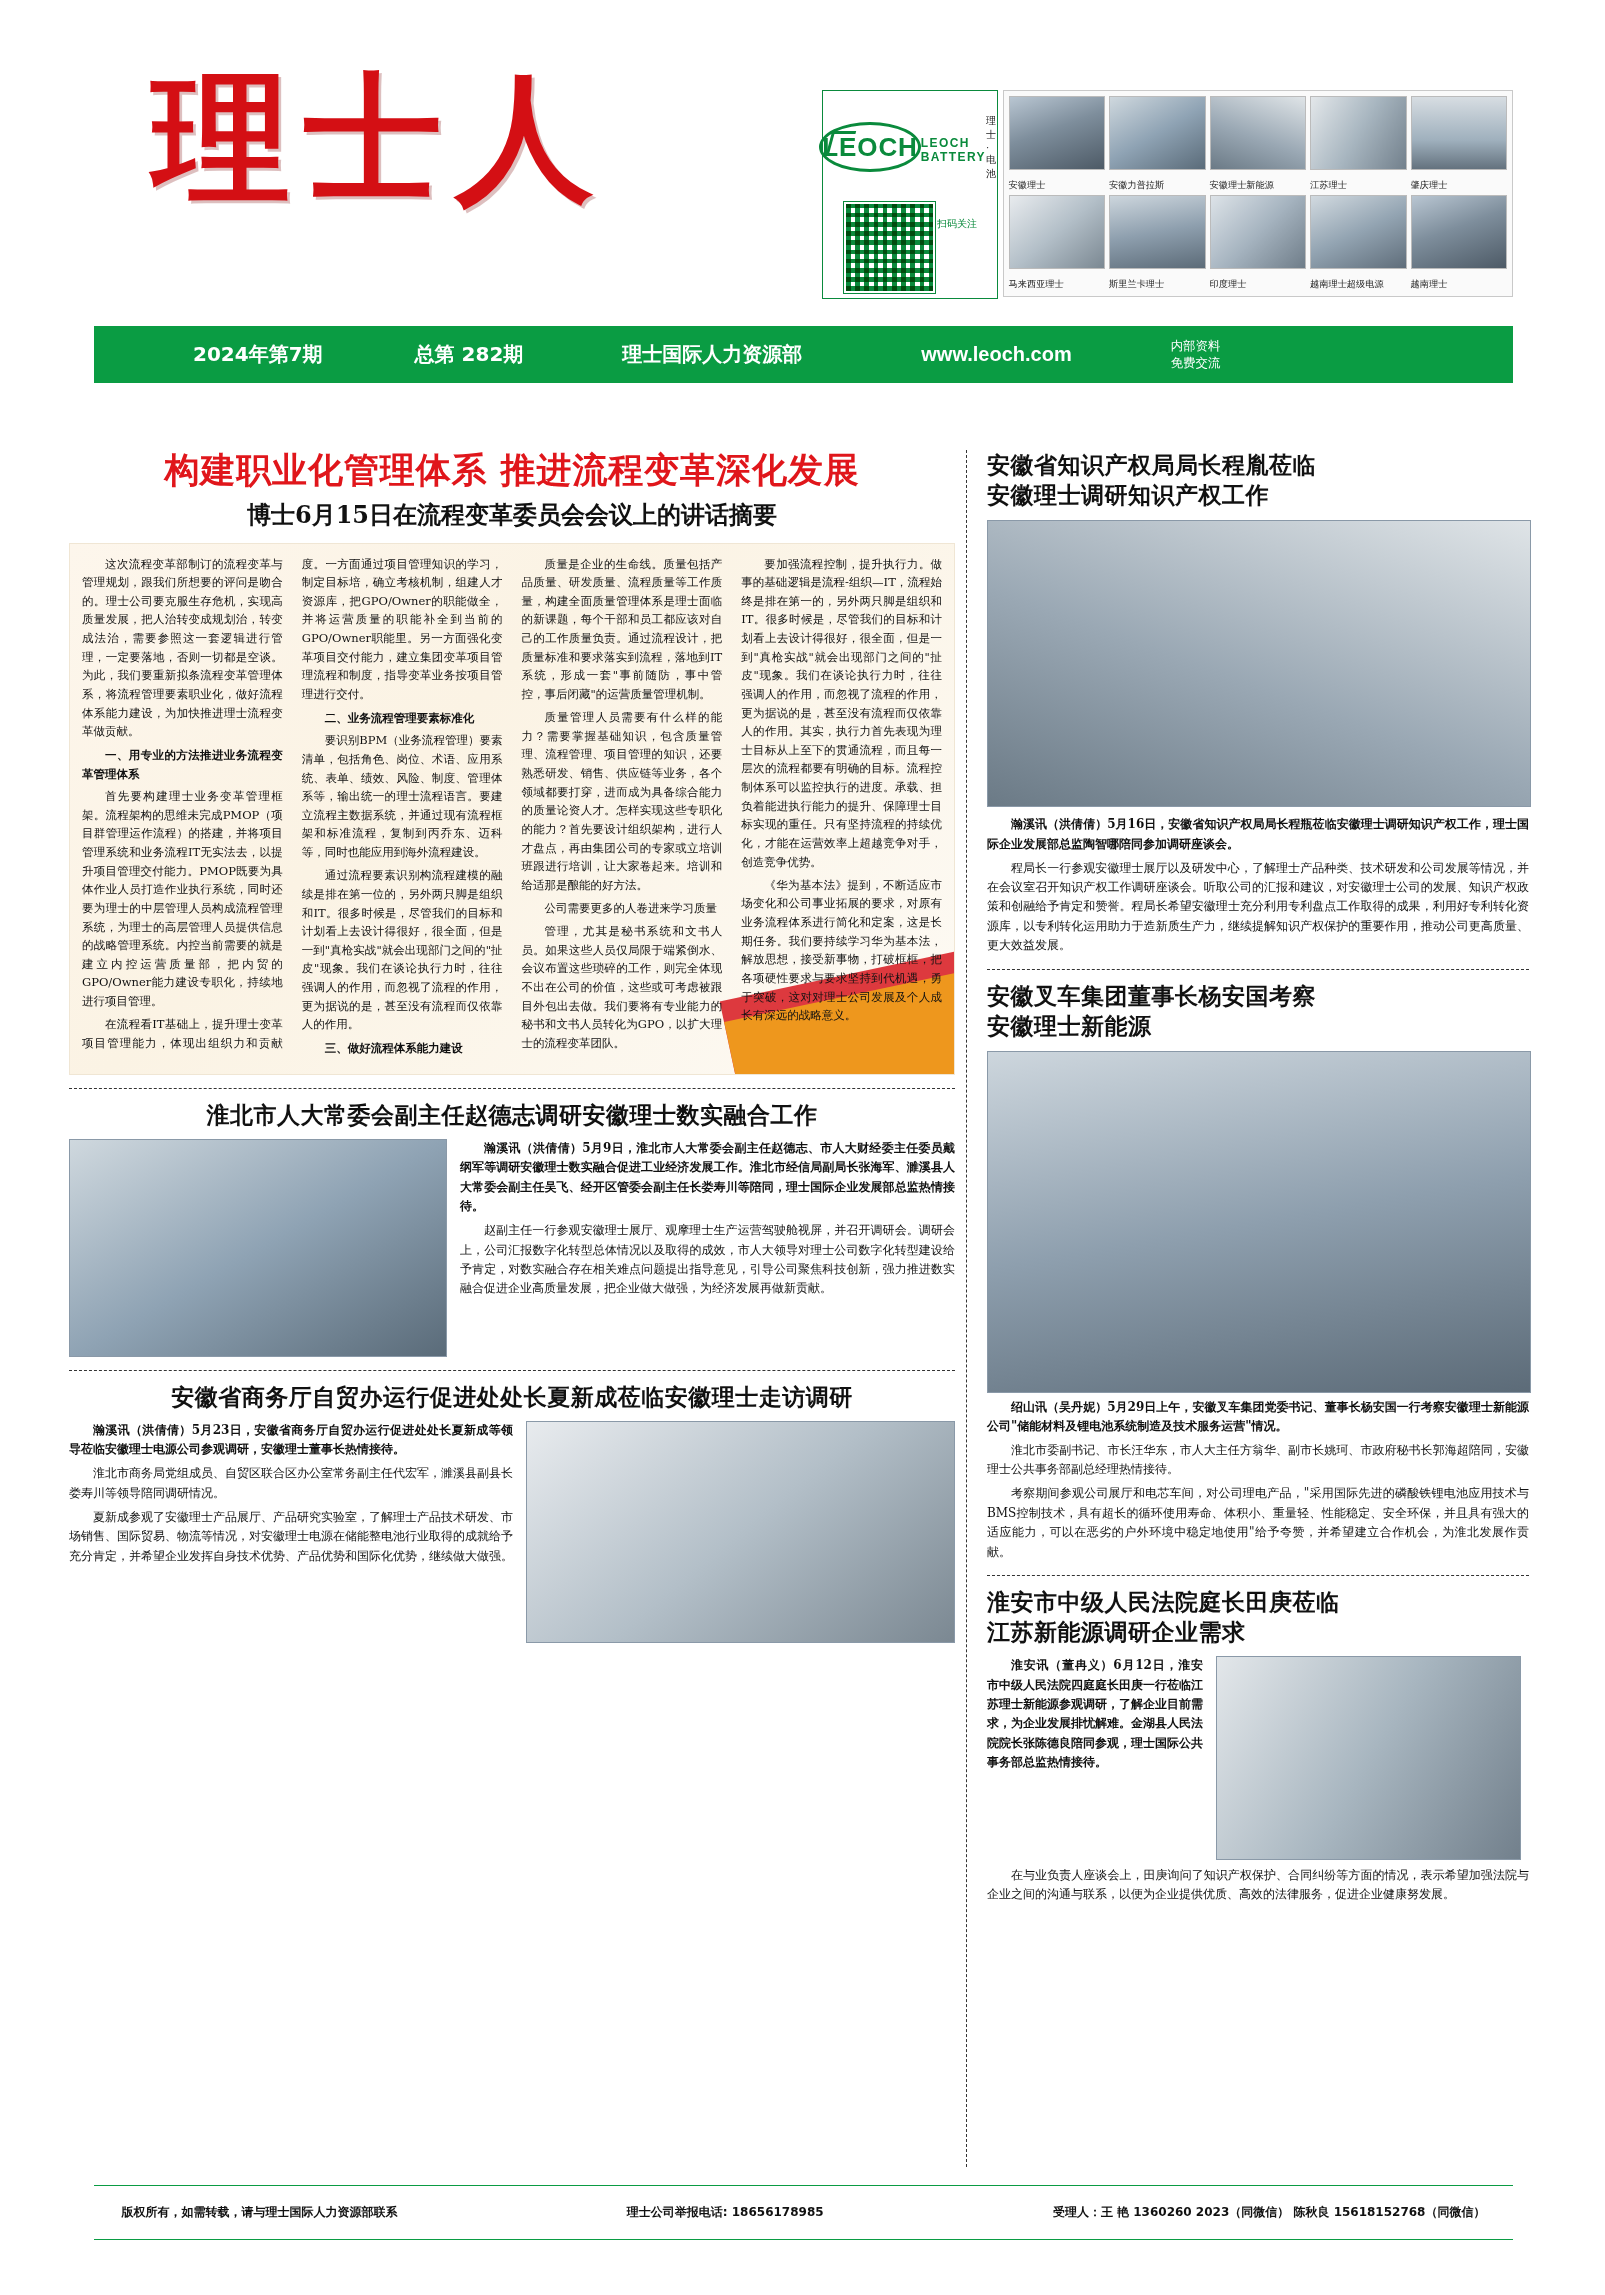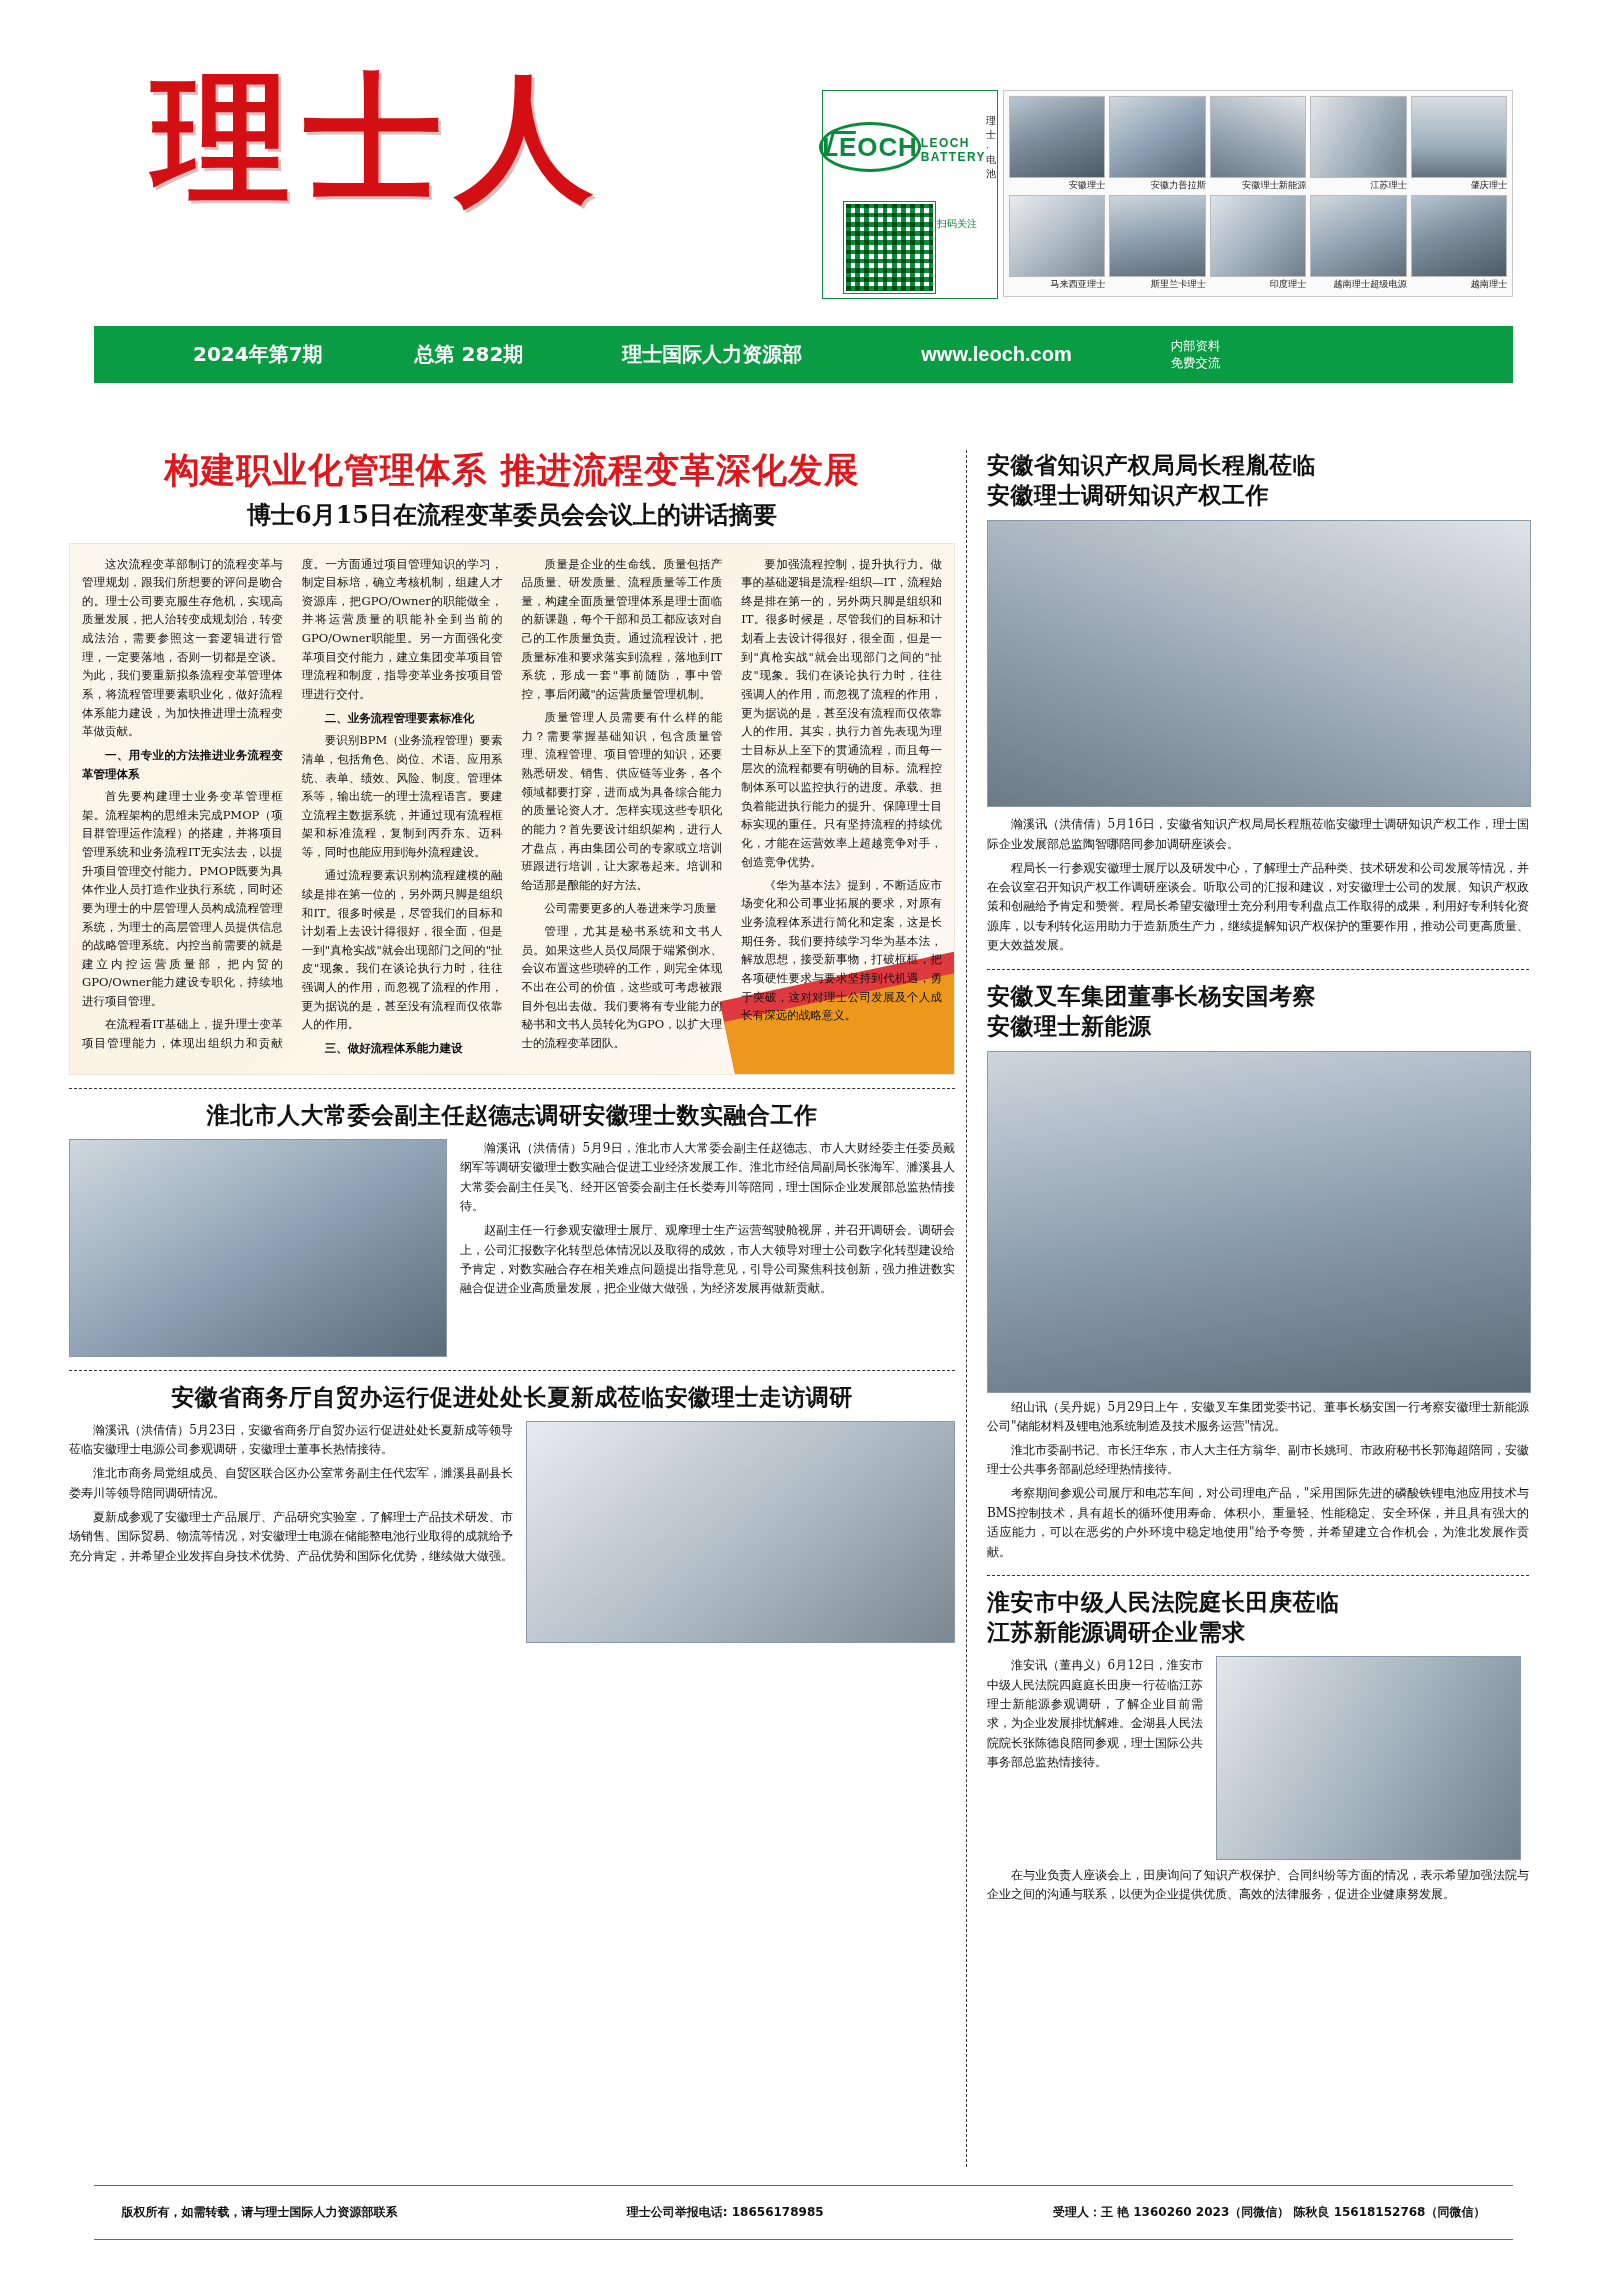--- a/index.html
+++ b/index.html
@@ -68,21 +68,21 @@
     position:absolute;left:937px;top:216px;width:55px;
     font-size:10px;color:#0a8a3c;line-height:1.5;
   }
   .photo-strip{
     position:absolute;left:1003px;top:90px;width:510px;height:207px;
     border:0.9px solid #c9c9c9;background:#fafafa;
     display:grid;grid-template-columns:repeat(5,1fr);grid-template-rows:1fr 1fr;gap:3.7px;padding:4.6px;box-sizing:border-box;
   }
   .ps-cell{display:flex;flex-direction:column;}
   .ps-img{flex:1;border:0.5px solid #bbb;}
-  .ps-cap{font-size:9.2px;text-align:right;color:#222;padding-top:1px;font-family:"DejaVu Sans",sans-serif;}
+  .ps-cap{font-size:9.2px;text-align:left;color:#222;padding-top:9px;font-family:"DejaVu Sans",sans-serif;}
   
   .greenbar{
     position:absolute;left:94px;top:326px;width:1419px;height:57px;
     background:#0a9c43;color:#fff;display:flex;align-items:center;
     font-family:"DejaVu Sans",sans-serif;
   }
   .gb-item{font-size:20px;font-weight:bold;}
   .gb-1{margin-left:99px;}
   .gb-2{margin-left:92px;}
   .gb-3{margin-left:99px;}
@@ -128,21 +128,21 @@
   .cols4 .st{font-weight:bold;text-indent:2em;margin:5.5px 0 3.7px 0;}
   .sec-title{
     font-family:"DejaVu Serif",serif;font-weight:bold;font-size:23px;color:#111;
     line-height:1.3;letter-spacing:0.5px;
   }
   .sec-title.ctr{text-align:center;}
   .body-text{
     font-family:"DejaVu Serif",serif;font-size:12px;line-height:1.62;color:#111;text-align:justify;
   }
   .body-text p{margin:0 0 4.6px 0;text-indent:2em;}
-  .lead{font-weight:normal;}
+  .lead{font-weight:bold;}
   .photo{
     background:#9fb2c4;border:0.5px solid #8a99a8;position:relative;overflow:hidden;
   }
   .photo .ph-inner{position:absolute;inset:0;}
   
   .flow{display:flex;gap:13px;align-items:flex-start;margin-top:9.2px;}
   .flow .photo{flex:0 0 auto;}
   .flow .txt{flex:1;}
   
   .footer{

